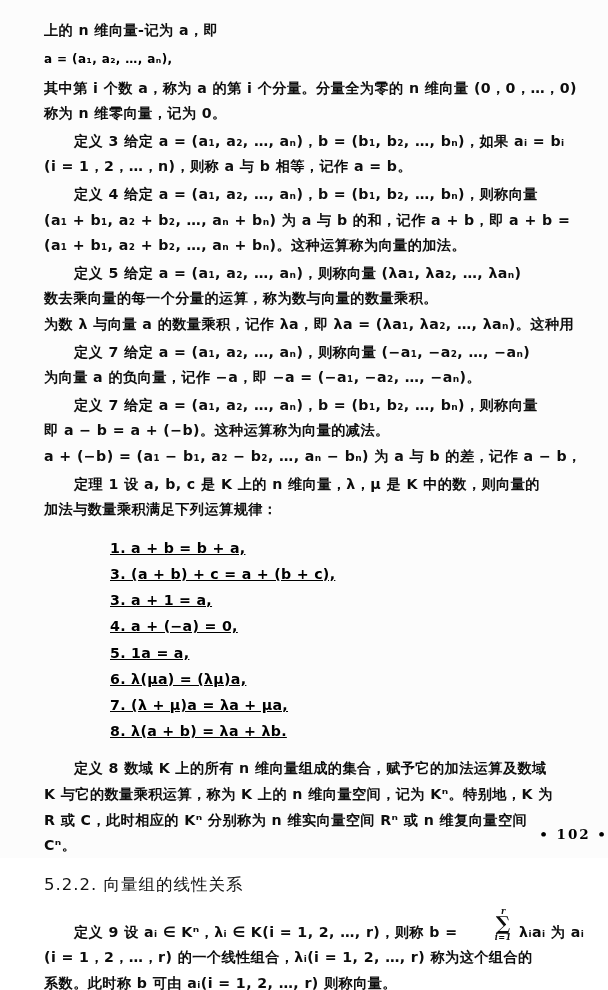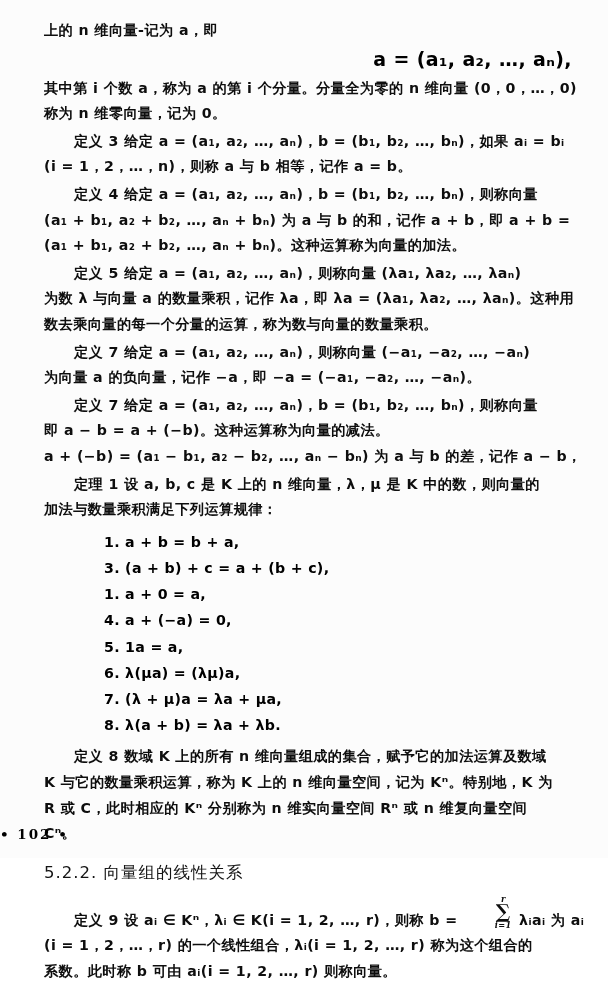--- a/index.html
+++ b/index.html
@@ -31,30 +31,31 @@
     line-height: 25.6px;
     letter-spacing: 0.4px;
     white-space: nowrap;
     font-weight: 700;
     color: #141414;
   }
   .line.ind {
     text-indent: 30px;
   }
   .center {
-    text-align: right;
-    font-size: 19px;
+    text-align: left;
+    font-size: 12px;
     line-height: 30px;
     letter-spacing: 0.4px;
     font-weight: 700;
   }
   .eqlist {
-    margin: 6px;
+    margin: 12px;
     padding: 0;
     list-style: none;
+    text-decoration: underline;
   }
   .eqlist li {
     font-size: 14.2px;
     line-height: 26.2px;
     letter-spacing: 0.3px;
     font-weight: 700;
     padding-left: 54px;
   }
   .sect {
     font-size: 16.5px;
@@ -90,21 +91,21 @@
     font-size: 0.58em;
     line-height: 1;
     font-family: "DejaVu Serif", serif;
     font-style: italic;
   }
   .footer {
     position: absolute;
     left: 0;
     right: 0;
     bottom: 16px;
-    text-align: left;
+    text-align: right;
     font-size: 13.5px;
     font-weight: 700;
     letter-spacing: 2px;
     font-family: "DejaVu Serif", serif;
   }
   .blk {
     margin-top: 2px;
   }
 </style>
 </head>
@@ -127,22 +128,22 @@
   </div>
 
   <div class="blk">
     <div class="line ind">定义 4  给定 a = (a₁, a₂, …, aₙ)，b = (b₁, b₂, …, bₙ)，则称向量</div>
     <div class="line">(a₁ + b₁, a₂ + b₂, …, aₙ + bₙ) 为 a 与 b 的和，记作 a + b，即 a + b =</div>
     <div class="line">(a₁ + b₁, a₂ + b₂, …, aₙ + bₙ)。这种运算称为向量的加法。</div>
   </div>
 
   <div class="blk">
     <div class="line ind">定义 5  给定 a = (a₁, a₂, …, aₙ)，则称向量 (λa₁, λa₂, …, λaₙ)</div>
+    <div class="line">数去乘向量的每一个分量的运算，称为数与向量的数量乘积。</div>
     <div class="line">为数 λ 与向量 a 的数量乘积，记作 λa，即 λa = (λa₁, λa₂, …, λaₙ)。这种用</div>
-    <div class="line">数去乘向量的每一个分量的运算，称为数与向量的数量乘积。</div>
   </div>
 
   <div class="blk">
     <div class="line ind">定义 7  给定 a = (a₁, a₂, …, aₙ)，则称向量 (−a₁, −a₂, …, −aₙ)</div>
     <div class="line">为向量 a 的负向量，记作 −a，即 −a = (−a₁, −a₂, …, −aₙ)。</div>
   </div>
 
   <div class="blk">
     <div class="line ind">定义 7  给定 a = (a₁, a₂, …, aₙ)，b = (b₁, b₂, …, bₙ)，则称向量</div>
     <div class="line">即 a − b = a + (−b)。这种运算称为向量的减法。</div>
@@ -150,21 +151,21 @@
   </div>
 
   <div class="blk">
     <div class="line ind">定理 1  设 a, b, c 是 K 上的 n 维向量，λ，μ 是 K 中的数，则向量的</div>
     <div class="line">加法与数量乘积满足下列运算规律：</div>
   </div>
 
   <ol class="eqlist">
     <li>1. a + b = b + a,</li>
     <li>3. (a + b) + c = a + (b + c),</li>
-    <li>1. a + 0 = a,</li>
+    <li>3. a + 1 = a,</li>
     <li>4. a + (−a) = 0,</li>
     <li>5. 1a = a,</li>
     <li>6. λ(μa) = (λμ)a,</li>
     <li>7. (λ + μ)a = λa + μa,</li>
     <li>8. λ(a + b) = λa + λb.</li>
   </ol>
 
   <div class="blk">
     <div class="line ind">定义 8  数域 K 上的所有 n 维向量组成的集合，赋予它的加法运算及数域</div>
     <div class="line">K 与它的数量乘积运算，称为 K 上的 n 维向量空间，记为 Kⁿ。特别地，K 为</div>

